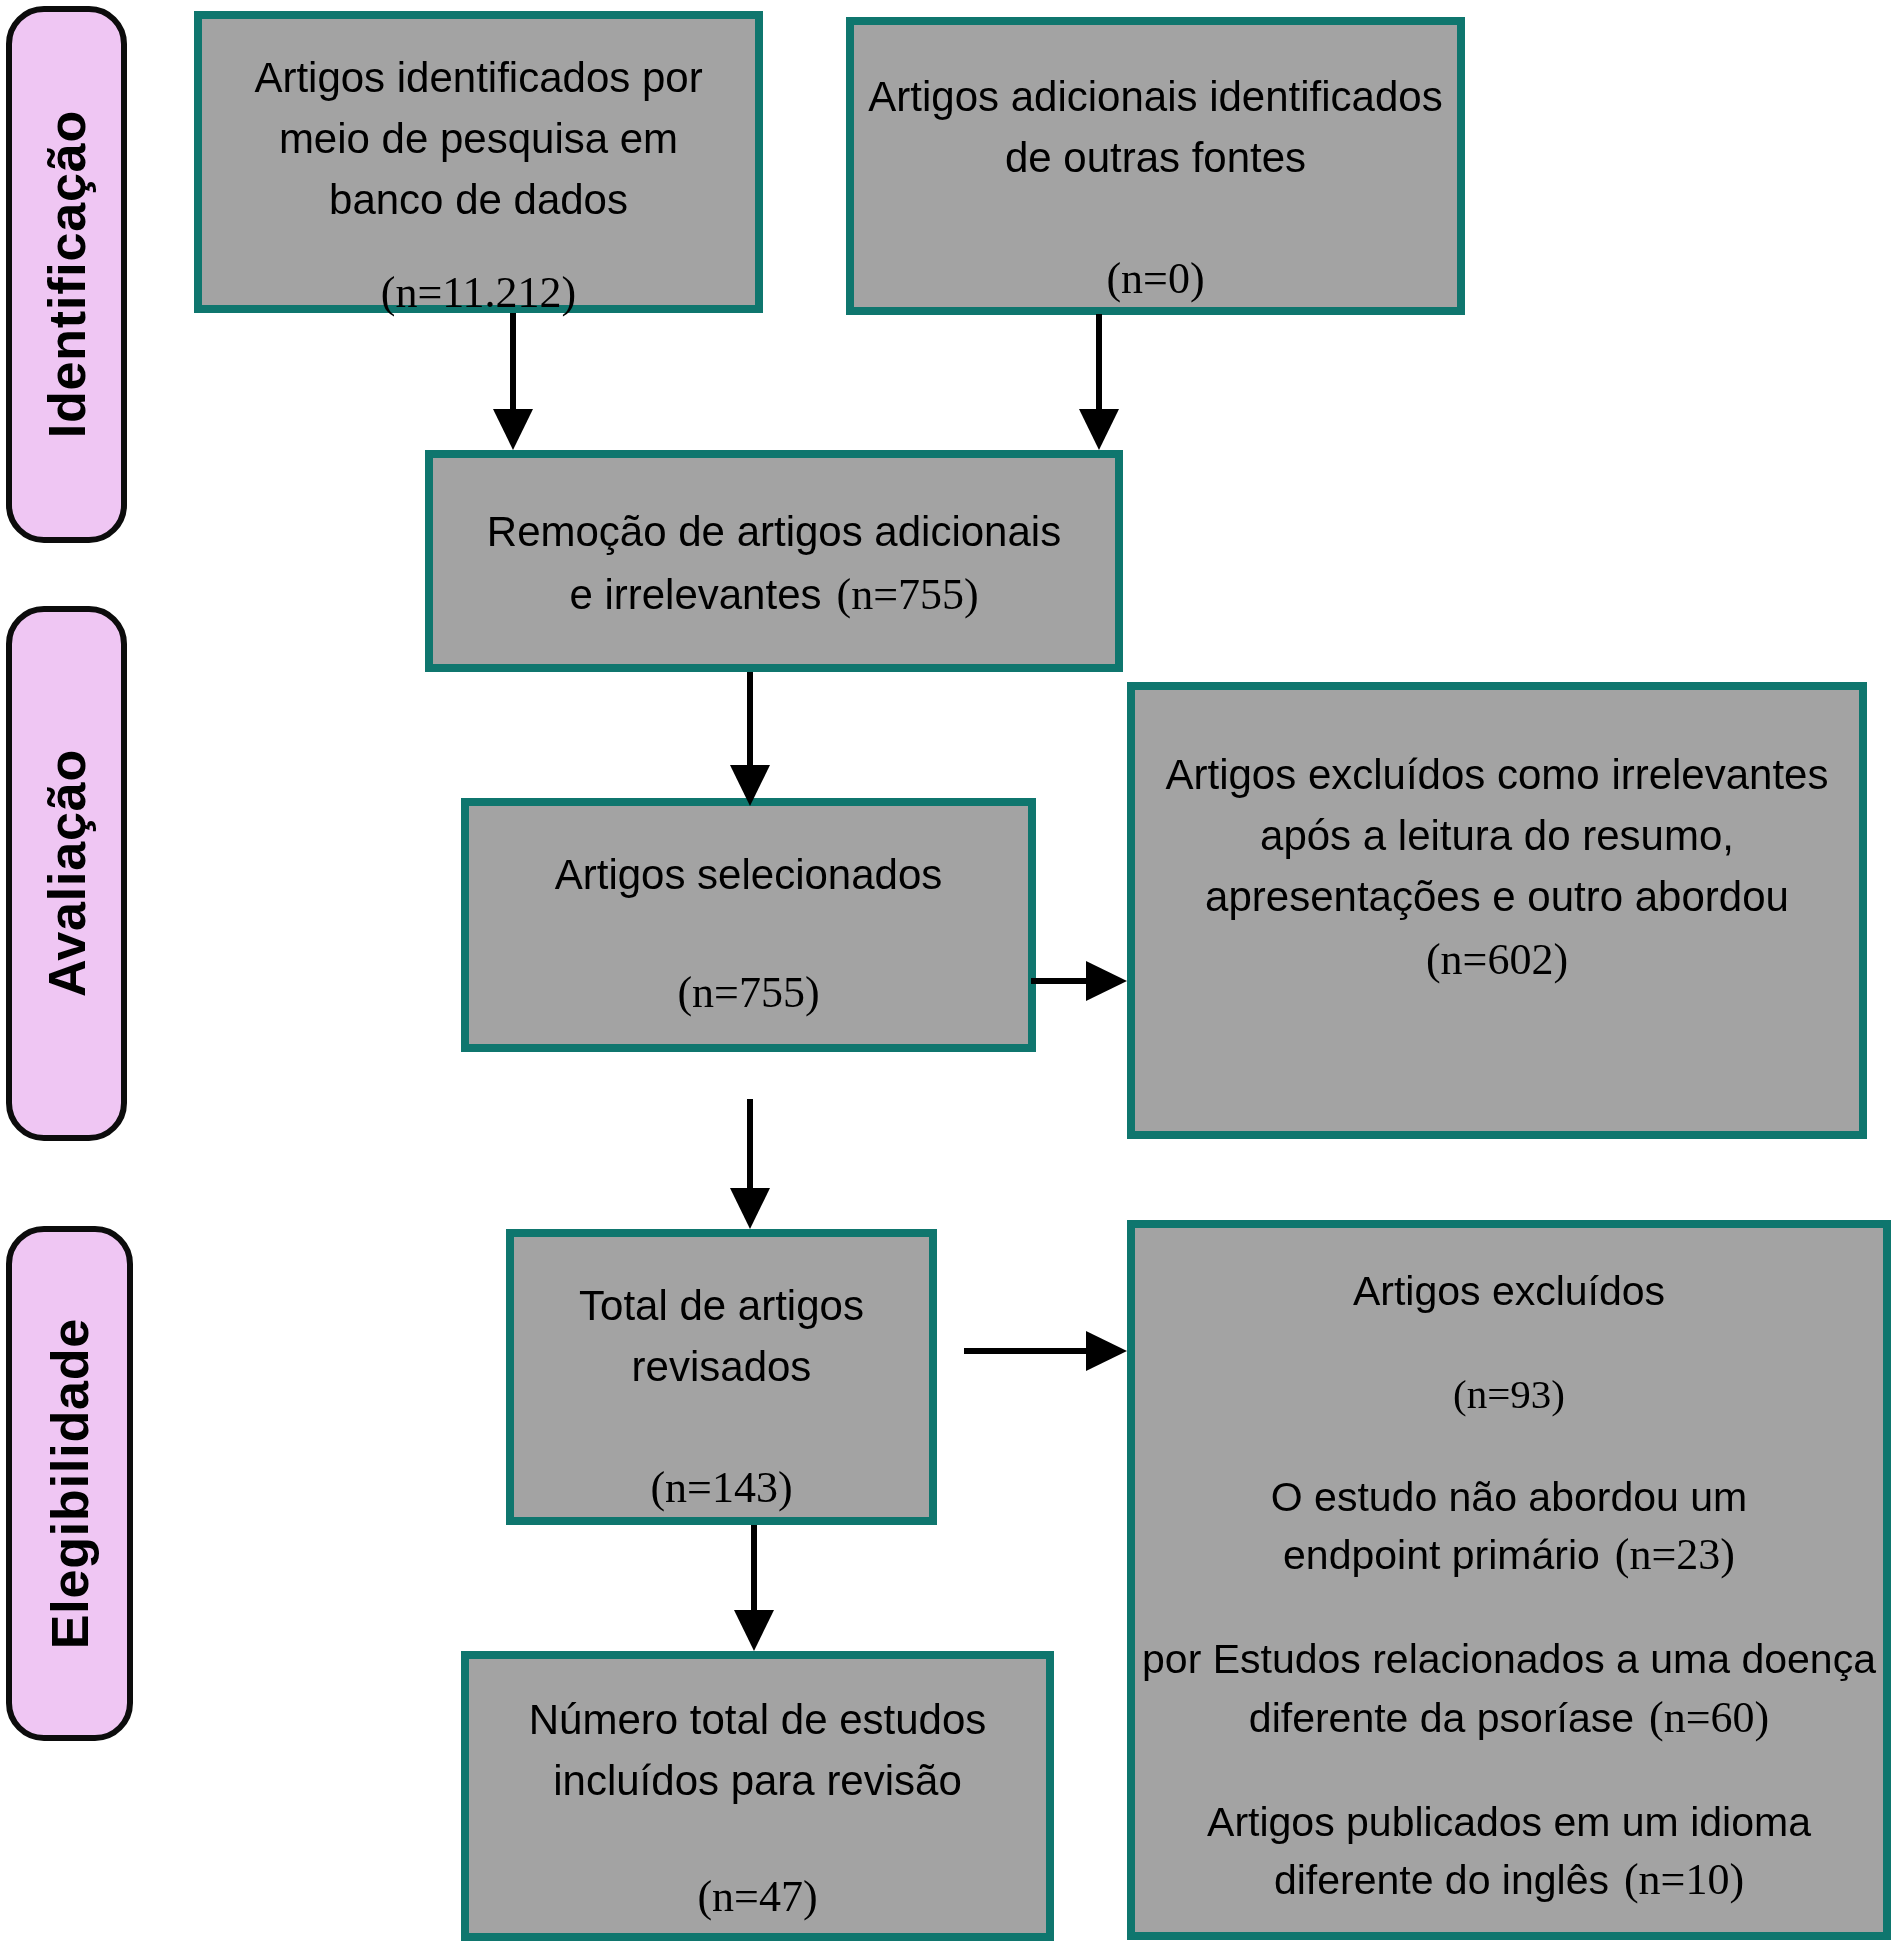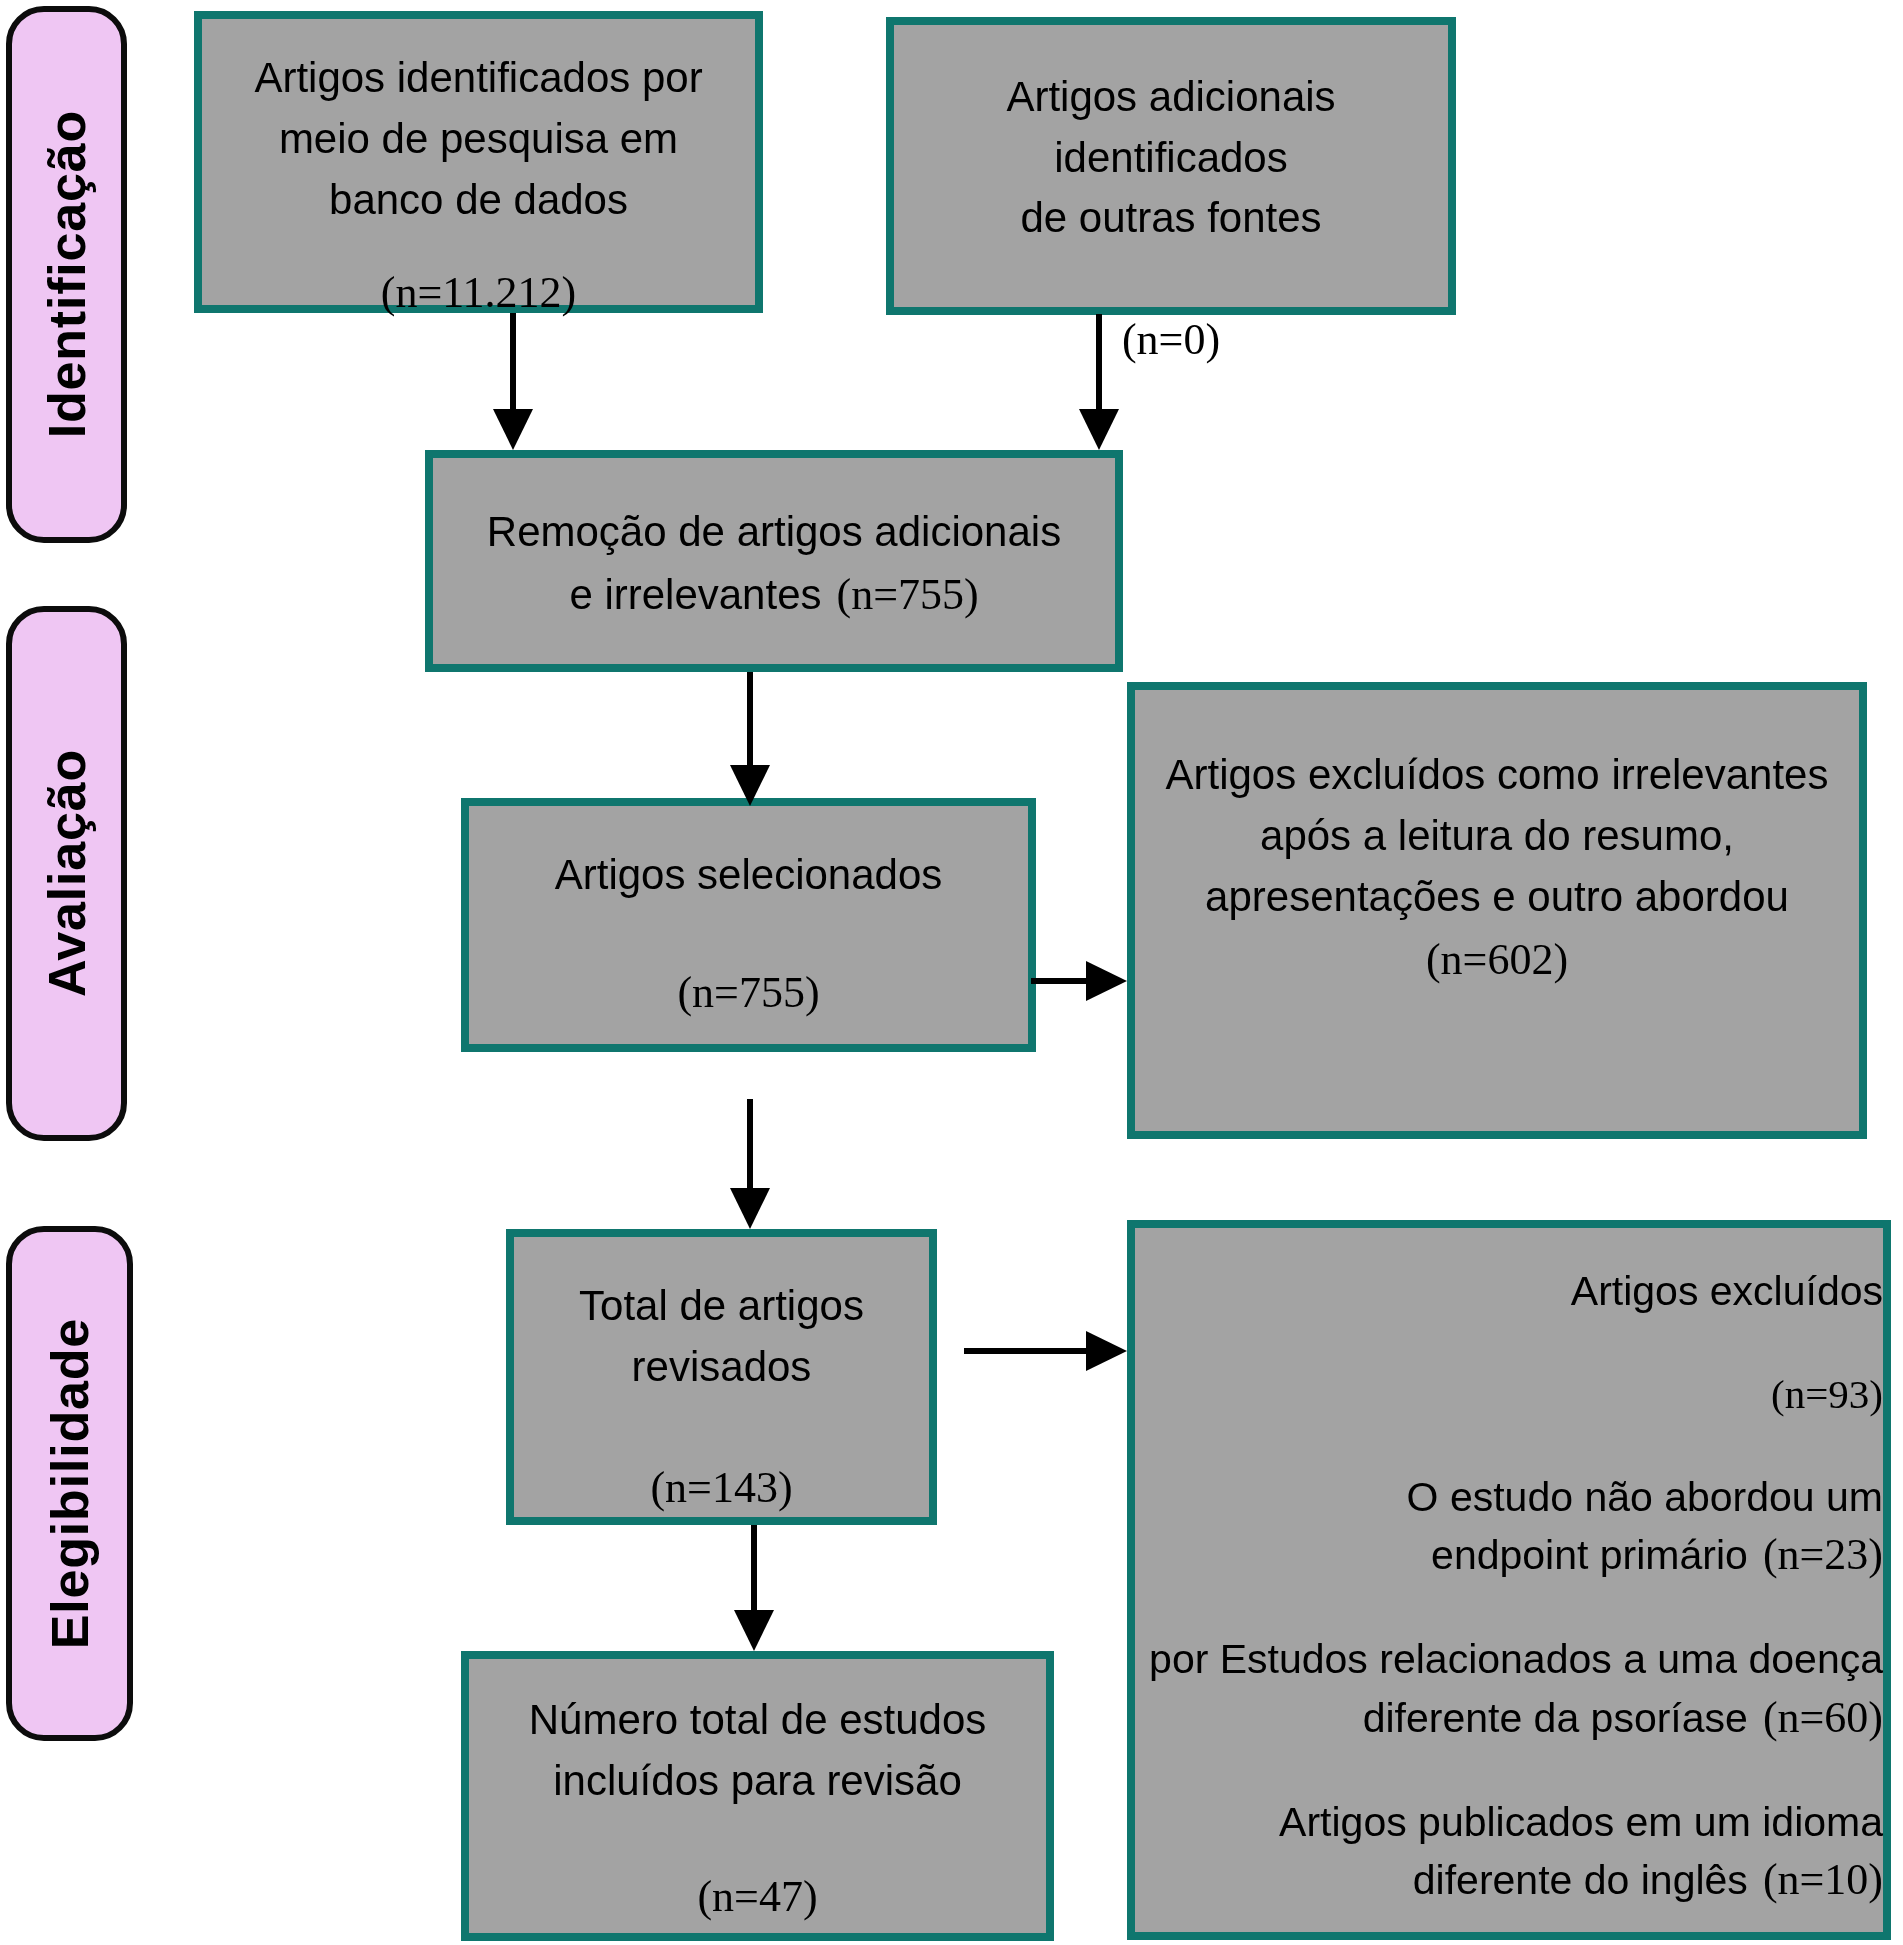--- a/index.html
+++ b/index.html
@@ -49,21 +49,21 @@
   }
   .l { display:block; }
   .count {
     font-family:"Liberation Serif", serif;
     font-size:44px;
   }
   .count-block { display:block; margin-top:47px; }
   .count-inline { margin-left:15px; }
 
   
-  .para { margin:0; font-size:41px; line-height:1.36;text-align:right; }
+  .para { margin:0; font-size:41px; line-height:1.36; }
   .para + .para { margin-top:47px; }
 
   
   .arrow-v { position:absolute; width:6px; background:#000; }
   .arrow-h { position:absolute; height:6px; background:#000; }
   .head-down {
     position:absolute; width:0; height:0;
     border-left:20px solid transparent;
     border-right:20px solid transparent;
     border-top:41px solid #000;
@@ -92,21 +92,21 @@
 
   <div class="fbox" style="left:194px; top:11.4px; width:569px; height:302px; padding-top:29px;">
     <div class="btext">
       <span class="l">Artigos identificados por</span>
       <span class="l">meio de pesquisa em</span>
       <span class="l">banco de dados</span>
       <span class="count count-block" style="margin-top:30px;">(n=11.212)</span>
     </div>
   </div>
 
-  <div class="fbox" style="left:886px; top:16.7px; width:570px; height:298px; padding-top:42px;">
+  <div class="fbox" style="left:846px; top:16.7px; width:619px; height:298px; padding-top:42px;">
     <div class="btext">
       <span class="l">Artigos adicionais identificados</span>
       <span class="l">de outras fontes</span>
       <span class="count count-block" style="margin-top:59px;font-family:Liberation Serif, serif;">(n=0)</span>
     </div>
   </div>
 
   <div class="fbox" style="left:425px; top:450px; width:698px; height:222px; padding-top:44px;">
     <div class="btext">
       <span class="l">Remoção de artigos adicionais</span>

